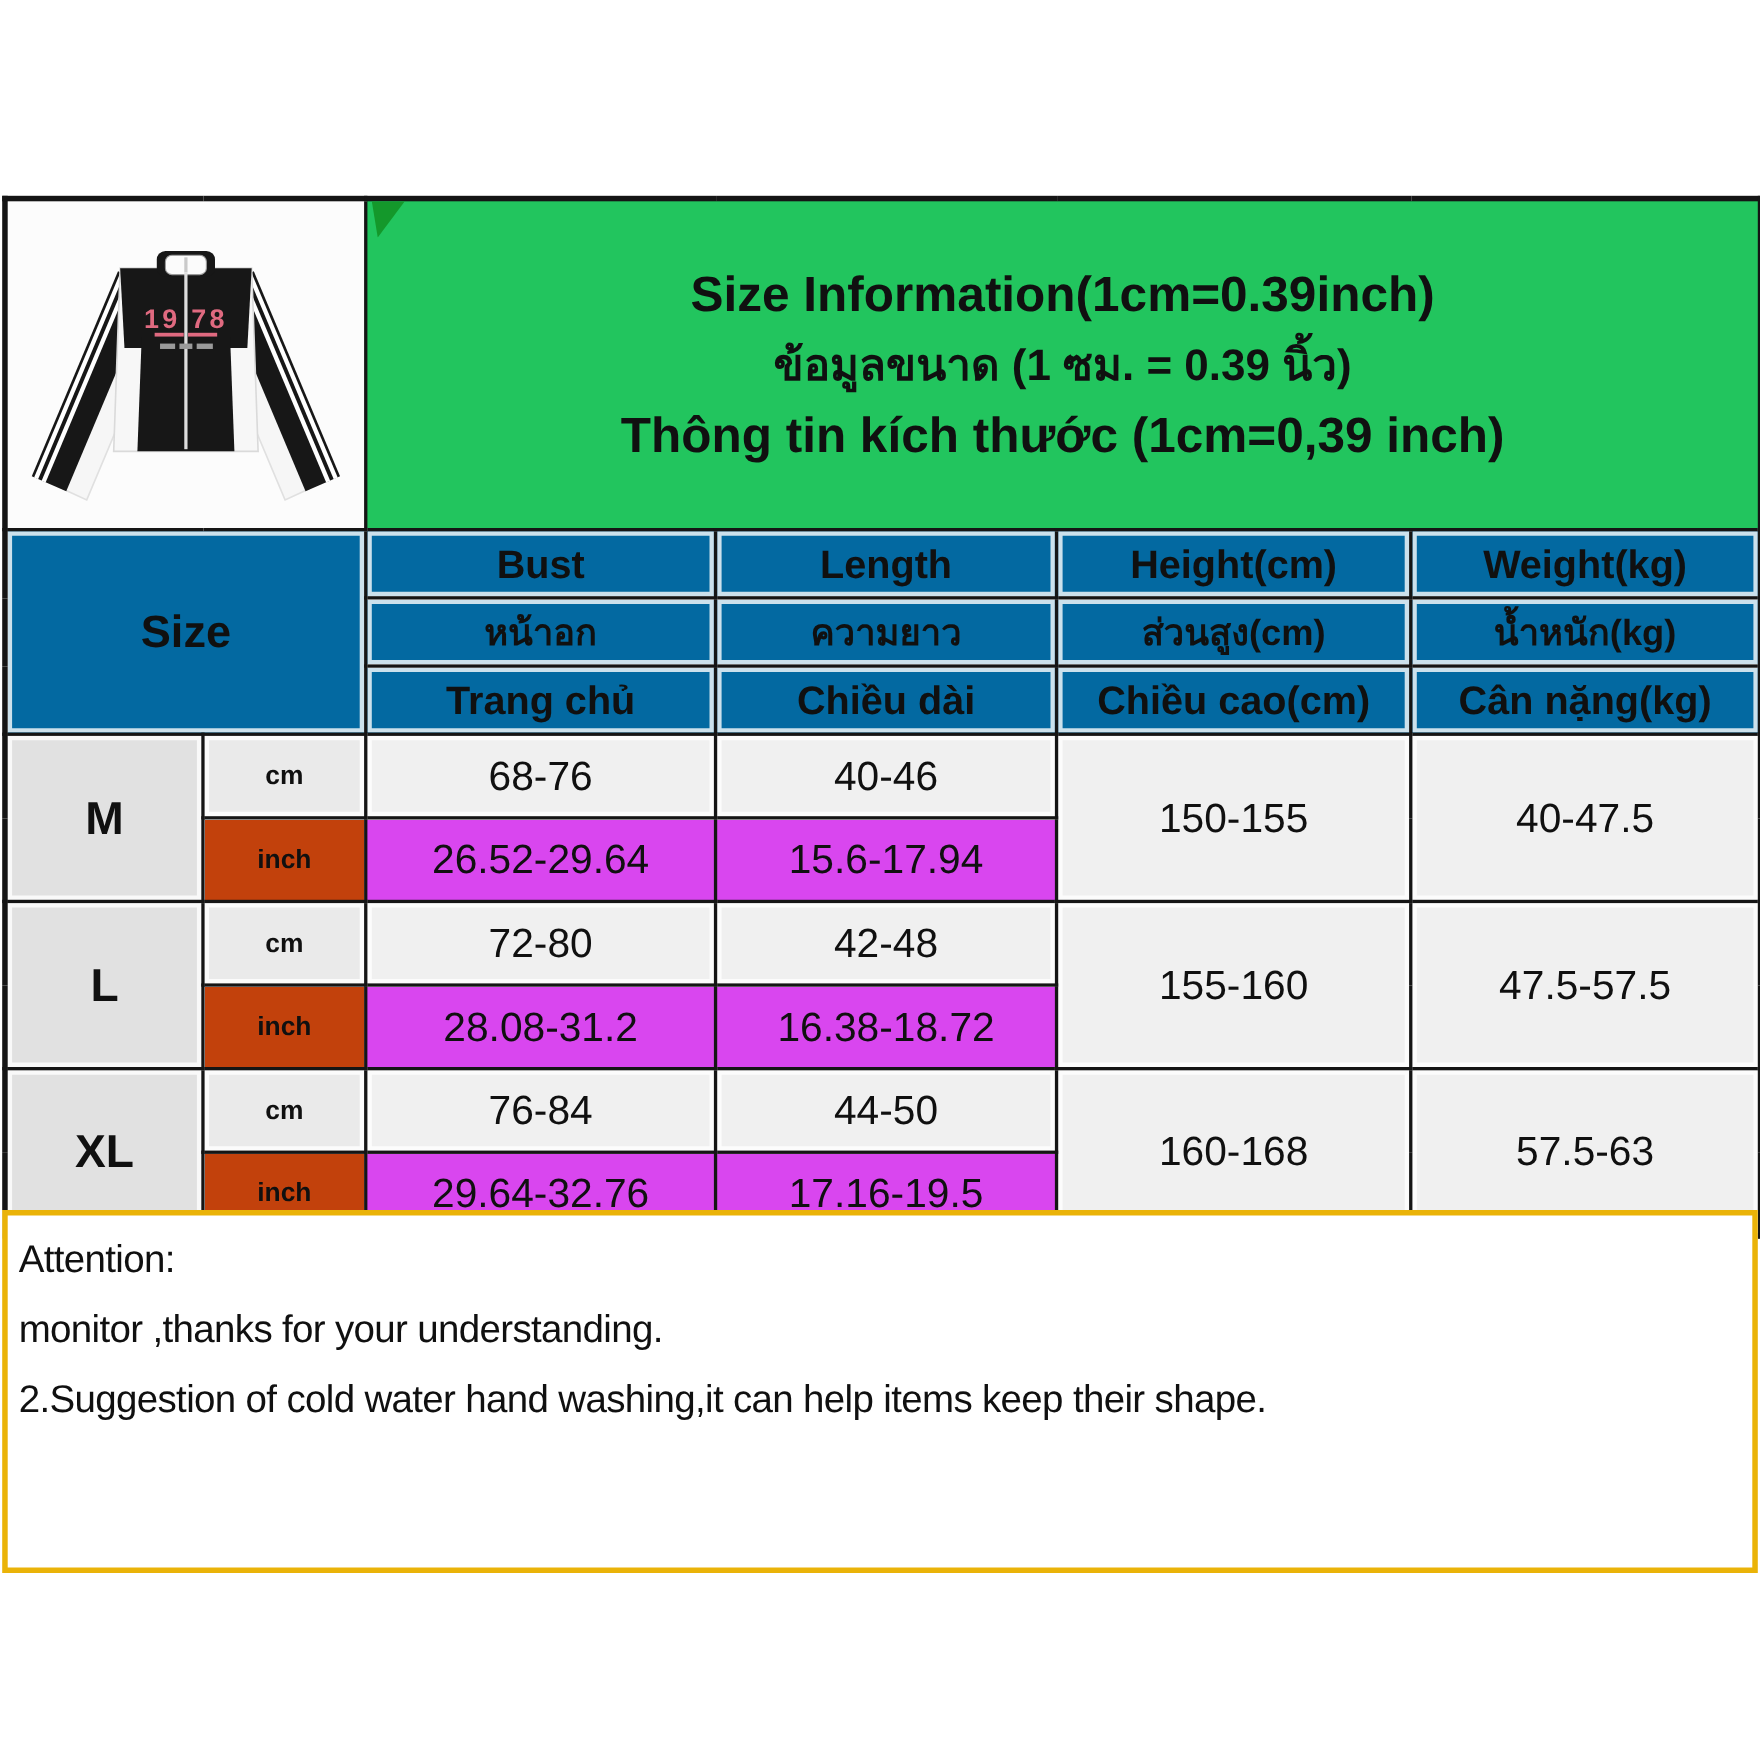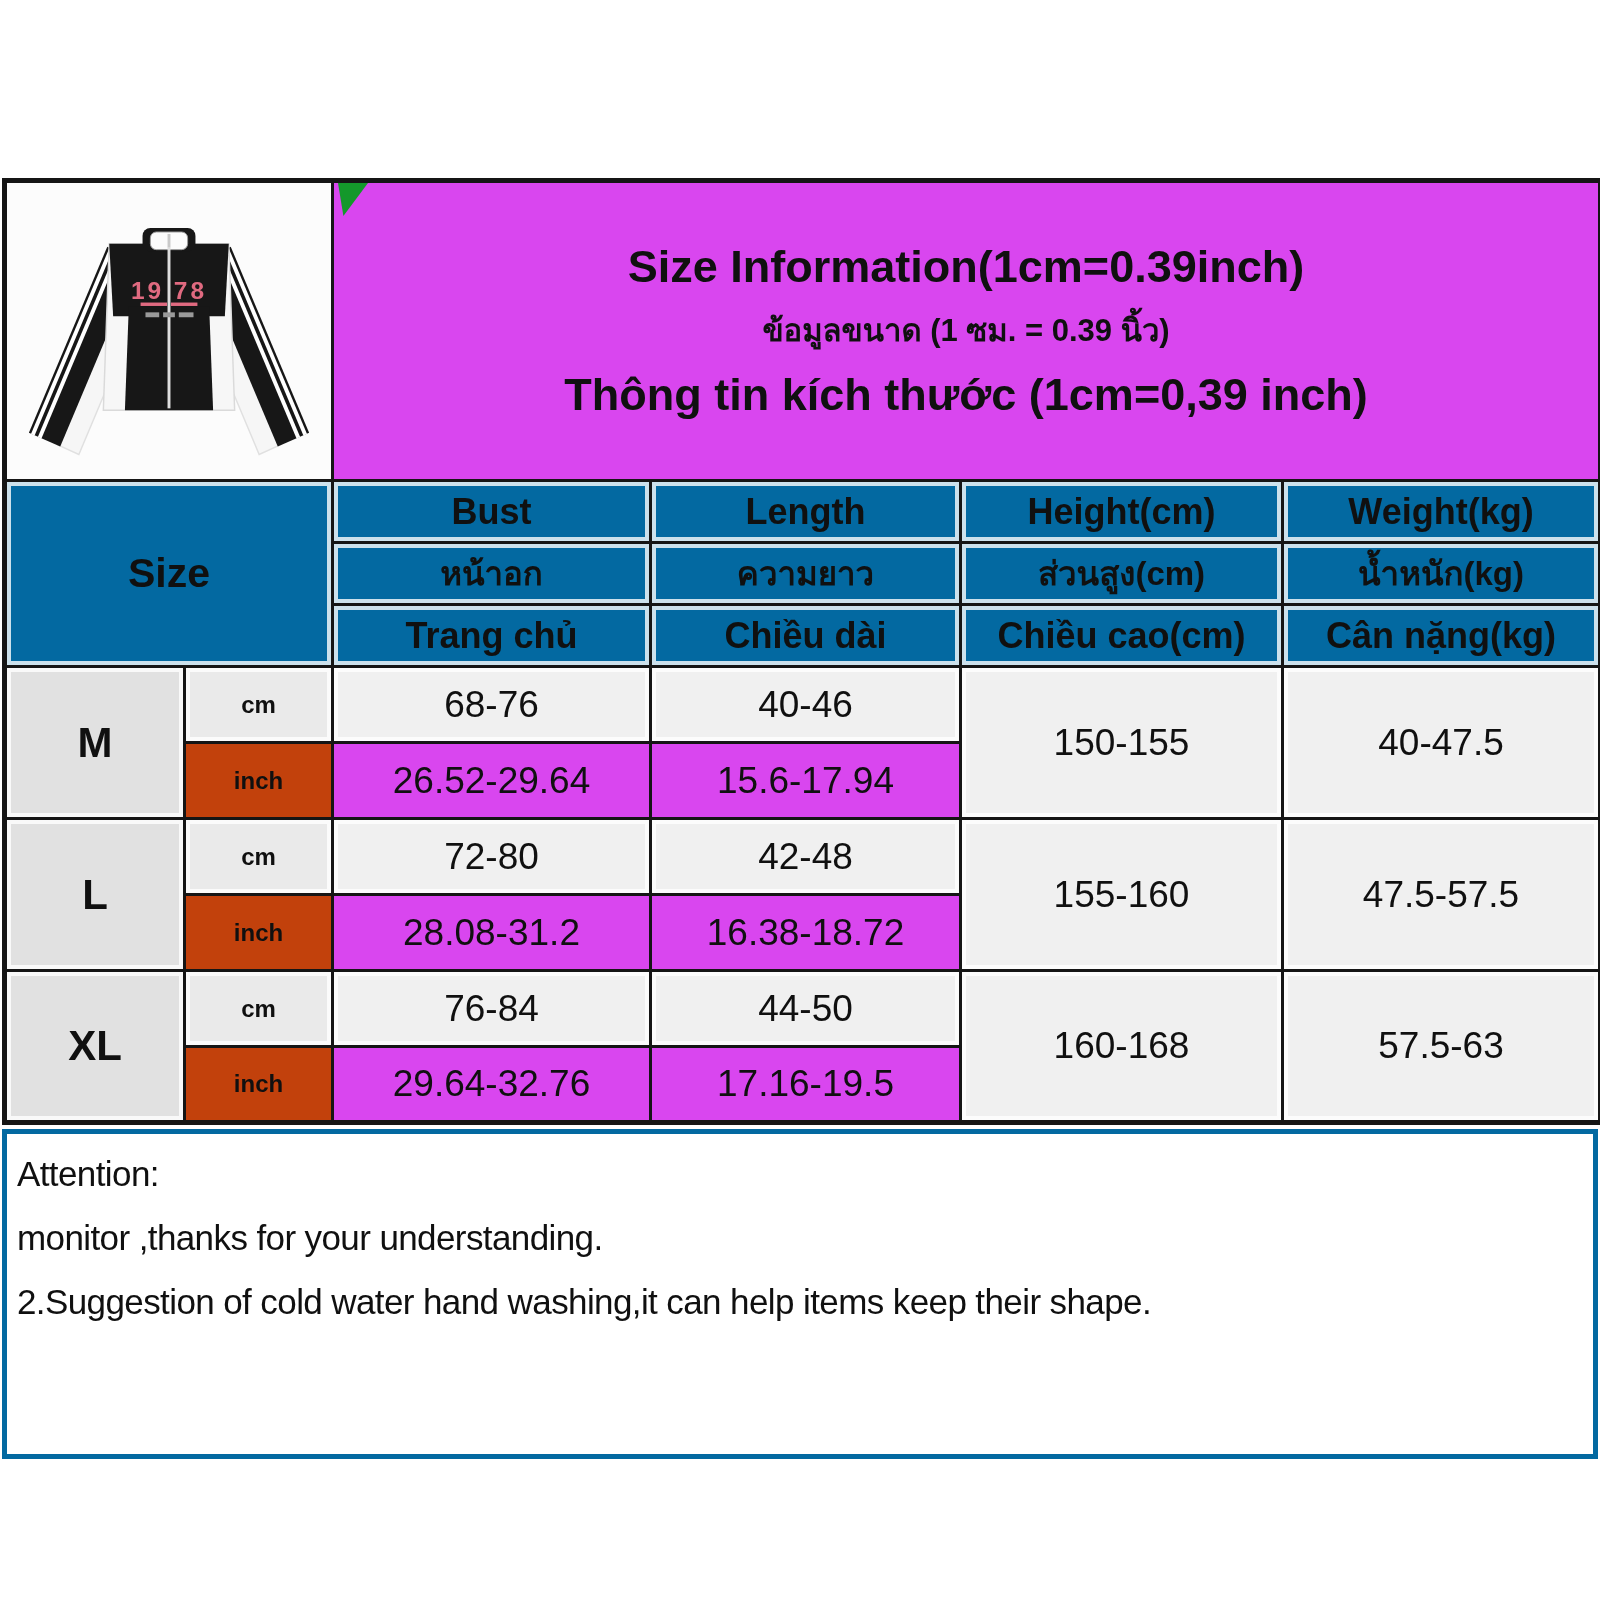--- a/index.html
+++ b/index.html
@@ -9,39 +9,39 @@
   .sheet{position:absolute;left:2px;top:178px;width:1404px;}
   table.size-table{border-collapse:collapse;table-layout:fixed;width:1596px;
         border:5px solid #151515;background:#fff;}
   td{border:3px solid #151515;text-align:center;vertical-align:middle;padding:0;overflow:hidden;}
 
   tr.r-banner{height:300px;}
   tr.r-h{height:62px;}
   tr.r-d{height:76px;}
 
   .c-img{background:#fcfcfc;}
-  .c-banner{background:#d946ef;}
+  .c-banner{background:#22c55e;}
   .t-en,.t-vi{font-size:45px;font-weight:bold;line-height:66px;}
-  .t-th{font-size:31px;font-weight:bold;line-height:62px;}
+  .t-th{font-size:40px;font-weight:bold;line-height:62px;}
 
   .halo{box-shadow:inset 0 0 0 4px rgba(255,255,255,.8);}
   .c-head{background:#0369a1;font-weight:bold;font-size:36px;}
   .c-head.th{font-size:33px;}
   .c-size{font-size:41px;}
   .c-sz{background:#e1e1e1;font-weight:bold;font-size:42px;}
   .c-unit{background:#eaeaea;font-weight:bold;font-size:24px;}
   .c-val{font-size:37px;background:#d946ef;}
   .c-val.g{background:#f0f0f0;}
   .c-unit.w{background:#c2410c;box-shadow:none;}
 
   .green-tri{position:absolute;left:338px;top:183px;width:30px;height:33px;
         background:#14982b;clip-path:polygon(0 0,100% 0,18% 100%);}
 
-  .attention{position:absolute;left:2px;top:1129px;width:1596px;height:330px;
-        border:5px solid #0369a1;box-sizing:border-box;background:#fff;
+  .attention{position:absolute;left:2px;top:1100px;width:1596px;height:330px;
+        border:5px solid #eab308;box-sizing:border-box;background:#fff;
         padding:8px 0 0 10px;}
   .attention div{font-size:35px;line-height:64px;letter-spacing:-0.6px;white-space:nowrap;}
 </style>
 </head>
 <body>
 
 <div class="page">
 
   <div class="sheet">
     <table class="size-table">

